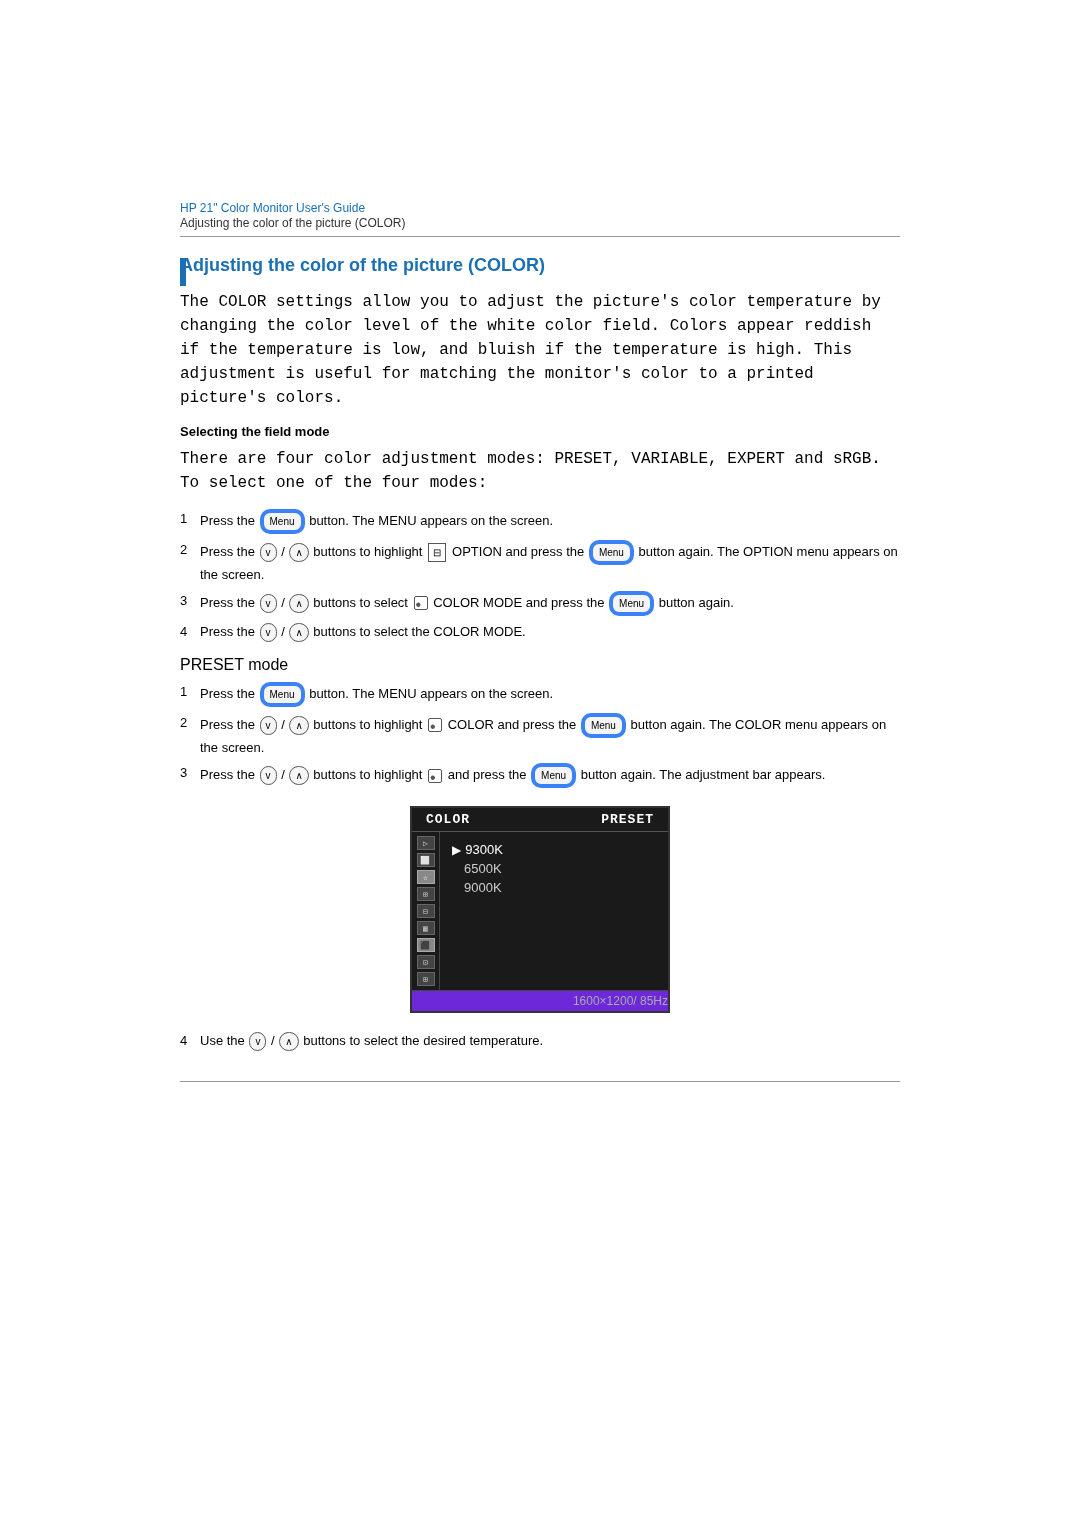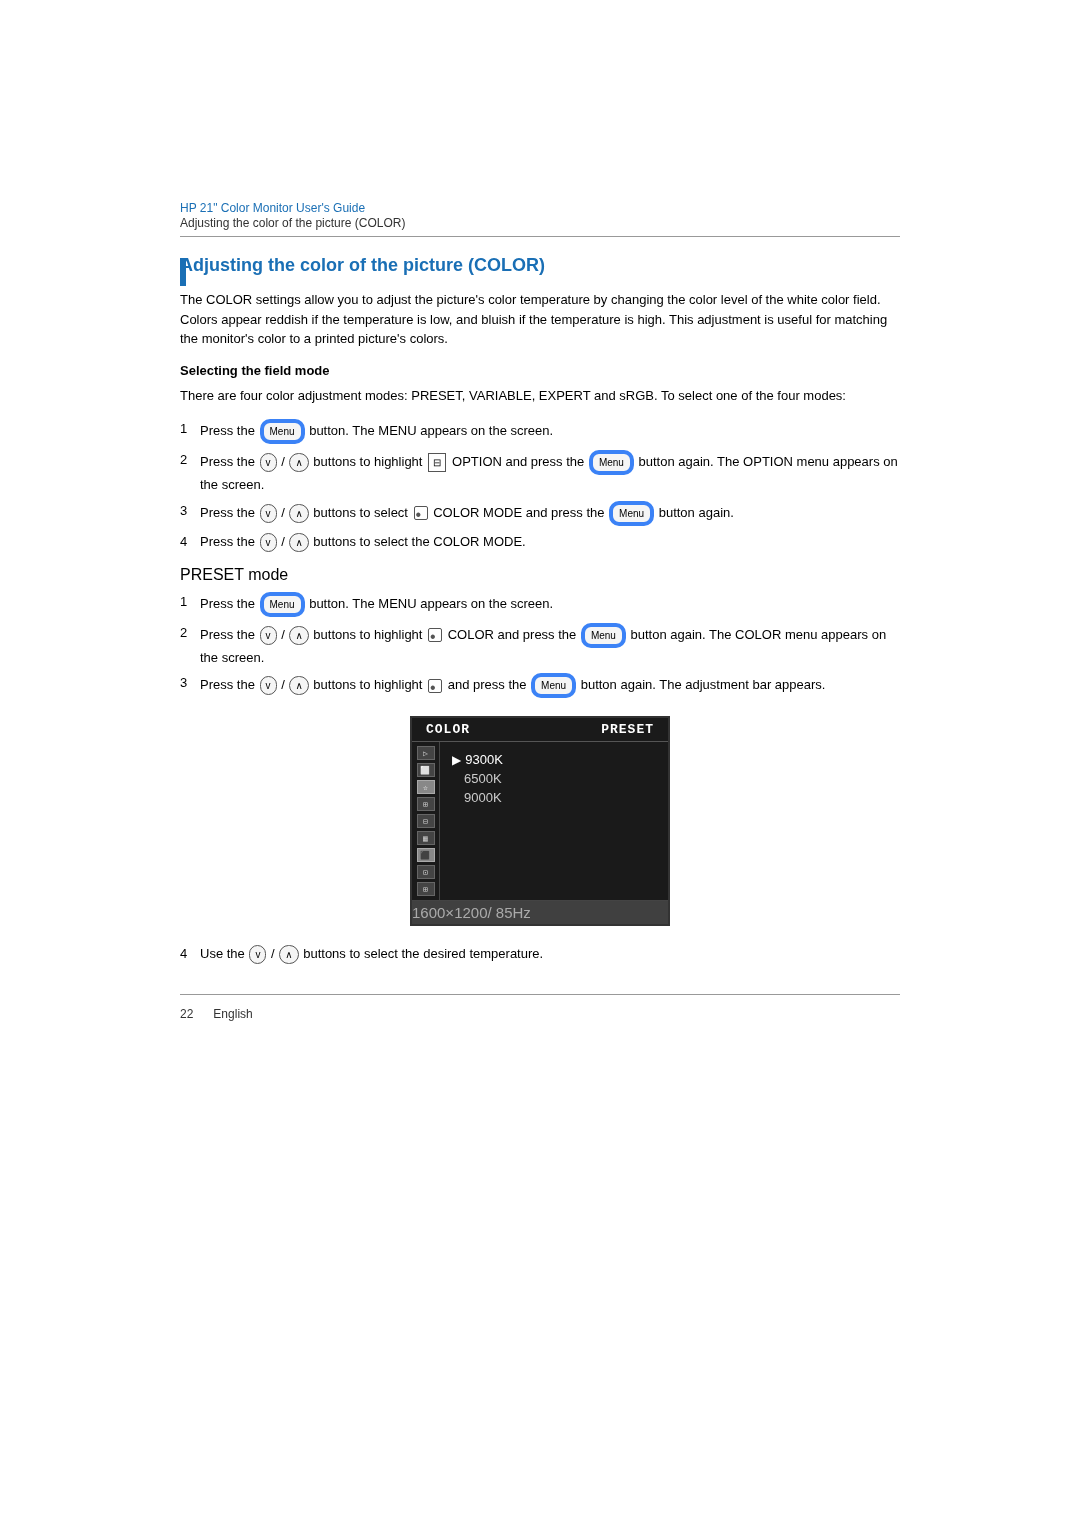--- a/index.html
+++ b/index.html
@@ -39,24 +39,25 @@
       top: 258px;
       height: 28px;
     }
     .section-title {
       font-size: 18px;
       font-weight: bold;
       color: #1a6fb5;
       margin-bottom: 14px;
     }
     .body-text {
-      font-size: 13px;
+      font-size: 16px;
       line-height: 1.5;
       margin-bottom: 14px;
       color: #000;
+      font-family: Liberation Mono, monospace;
     }
     .subsection-title {
       font-size: 13px;
       font-weight: bold;
       margin-bottom: 8px;
       margin-top: 4px;
     }
     .numbered-list {
       list-style: none;
       padding: 0;
@@ -205,25 +206,25 @@
     }
     .osd-option.selected {
       color: #fff;
     }
     .osd-arrow {
       color: #fff;
       margin-right: 4px;
       font-size: 12px;
     }
     .osd-footer {
-      background: #404040;
+      background: #6d28d9;
       border-top: 1px solid #444;
       color: #aaa;
-      font-size: 15px;
-      text-align: left;
+      font-size: 12px;
+      text-align: right;
       padding: 3px 0;
       font-family: Arial, sans-serif;
     }
     .bottom-rule {
       border: none;
       border-top: 1px solid #999;
       margin: 30px 0 12px 0;
     }
     .page-footer {
       display: flex;
@@ -344,17 +345,13 @@
   <ol class="numbered-list" start="4">
     <li>
       <span class="num">4</span>
       <span class="content">
         Use the <span class="btn-v">v</span> / <span class="btn-v">∧</span> buttons to select the desired temperature.
       </span>
     </li>
   </ol>
 
   <hr class="bottom-rule">
-  <div class="page-footer">
-    <span>22</span>
-    <span>English</span>
-  </div>
 </div>
 
 </body></html>

